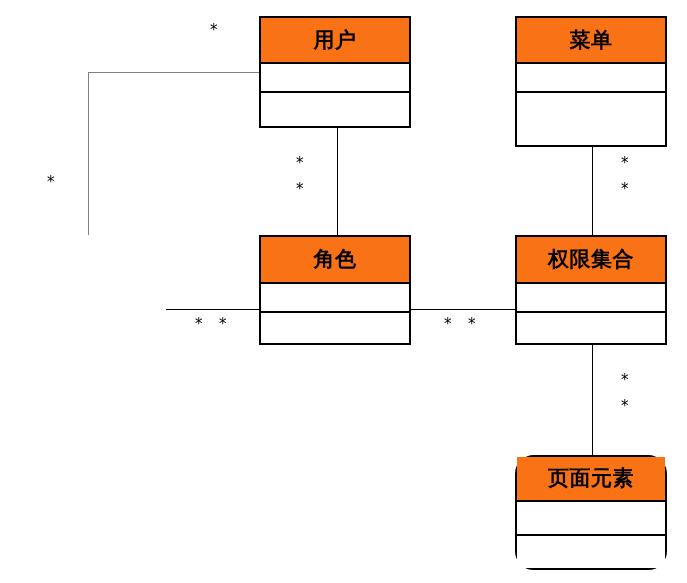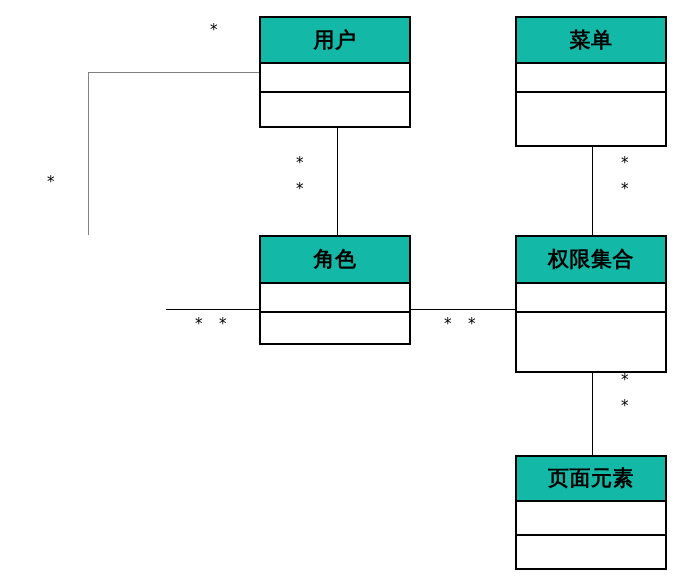--- a/index.html
+++ b/index.html
@@ -26,21 +26,21 @@
     display: flex;
     flex-direction: column;
     z-index: 3;
   }
   .uml-name-compartment {
     box-sizing: border-box;
     border-bottom: 2px solid #000000;
     display: flex;
     align-items: center;
     justify-content: center;
-    background: #14b8a6;
+    background: #f97316;
   }
   .uml-attr-compartment {
     box-sizing: border-box;
     border-bottom: 2px solid #000000;
     background: #ffffff;
   }
   .uml-op-compartment {
     box-sizing: border-box;
     background: #ffffff;
   }
@@ -114,29 +114,29 @@
 
 
   <div class="uml-class" style="left:259px; top:235px; width:152px; height:110px;">
     <div class="uml-name-compartment" style="height:47px;">
       <span class="uml-class-name">角色</span>
     </div>
     <div class="uml-attr-compartment" style="height:29px;"></div>
     <div class="uml-op-compartment" style="flex:1;"></div>
   </div>
 
-  <div class="uml-class" style="left:515px; top:235px; width:152px; height:138px;">
+  <div class="uml-class" style="left:515px; top:235px; width:152px; height:110px;">
     <div class="uml-name-compartment" style="height:47px;">
       <span class="uml-class-name">权限集合</span>
     </div>
     <div class="uml-attr-compartment" style="height:29px;"></div>
     <div class="uml-op-compartment" style="flex:1;"></div>
   </div>
 
-  <div class="uml-class" style="left:515px; top:455px; width:152px; height:115px;">
+  <div class="uml-class" style="left:515px; top:455px; width:152px; height:115px;border-radius:19px;">
     <div class="uml-name-compartment" style="height:45px;">
       <span class="uml-class-name">页面元素</span>
     </div>
     <div class="uml-attr-compartment" style="height:34px;"></div>
     <div class="uml-op-compartment" style="flex:1;"></div>
   </div>
 
   <span class="multiplicity" style="left:210px; top:23px;">*</span>
 
   <span class="multiplicity" style="left:47px; top:175px;">*</span>

